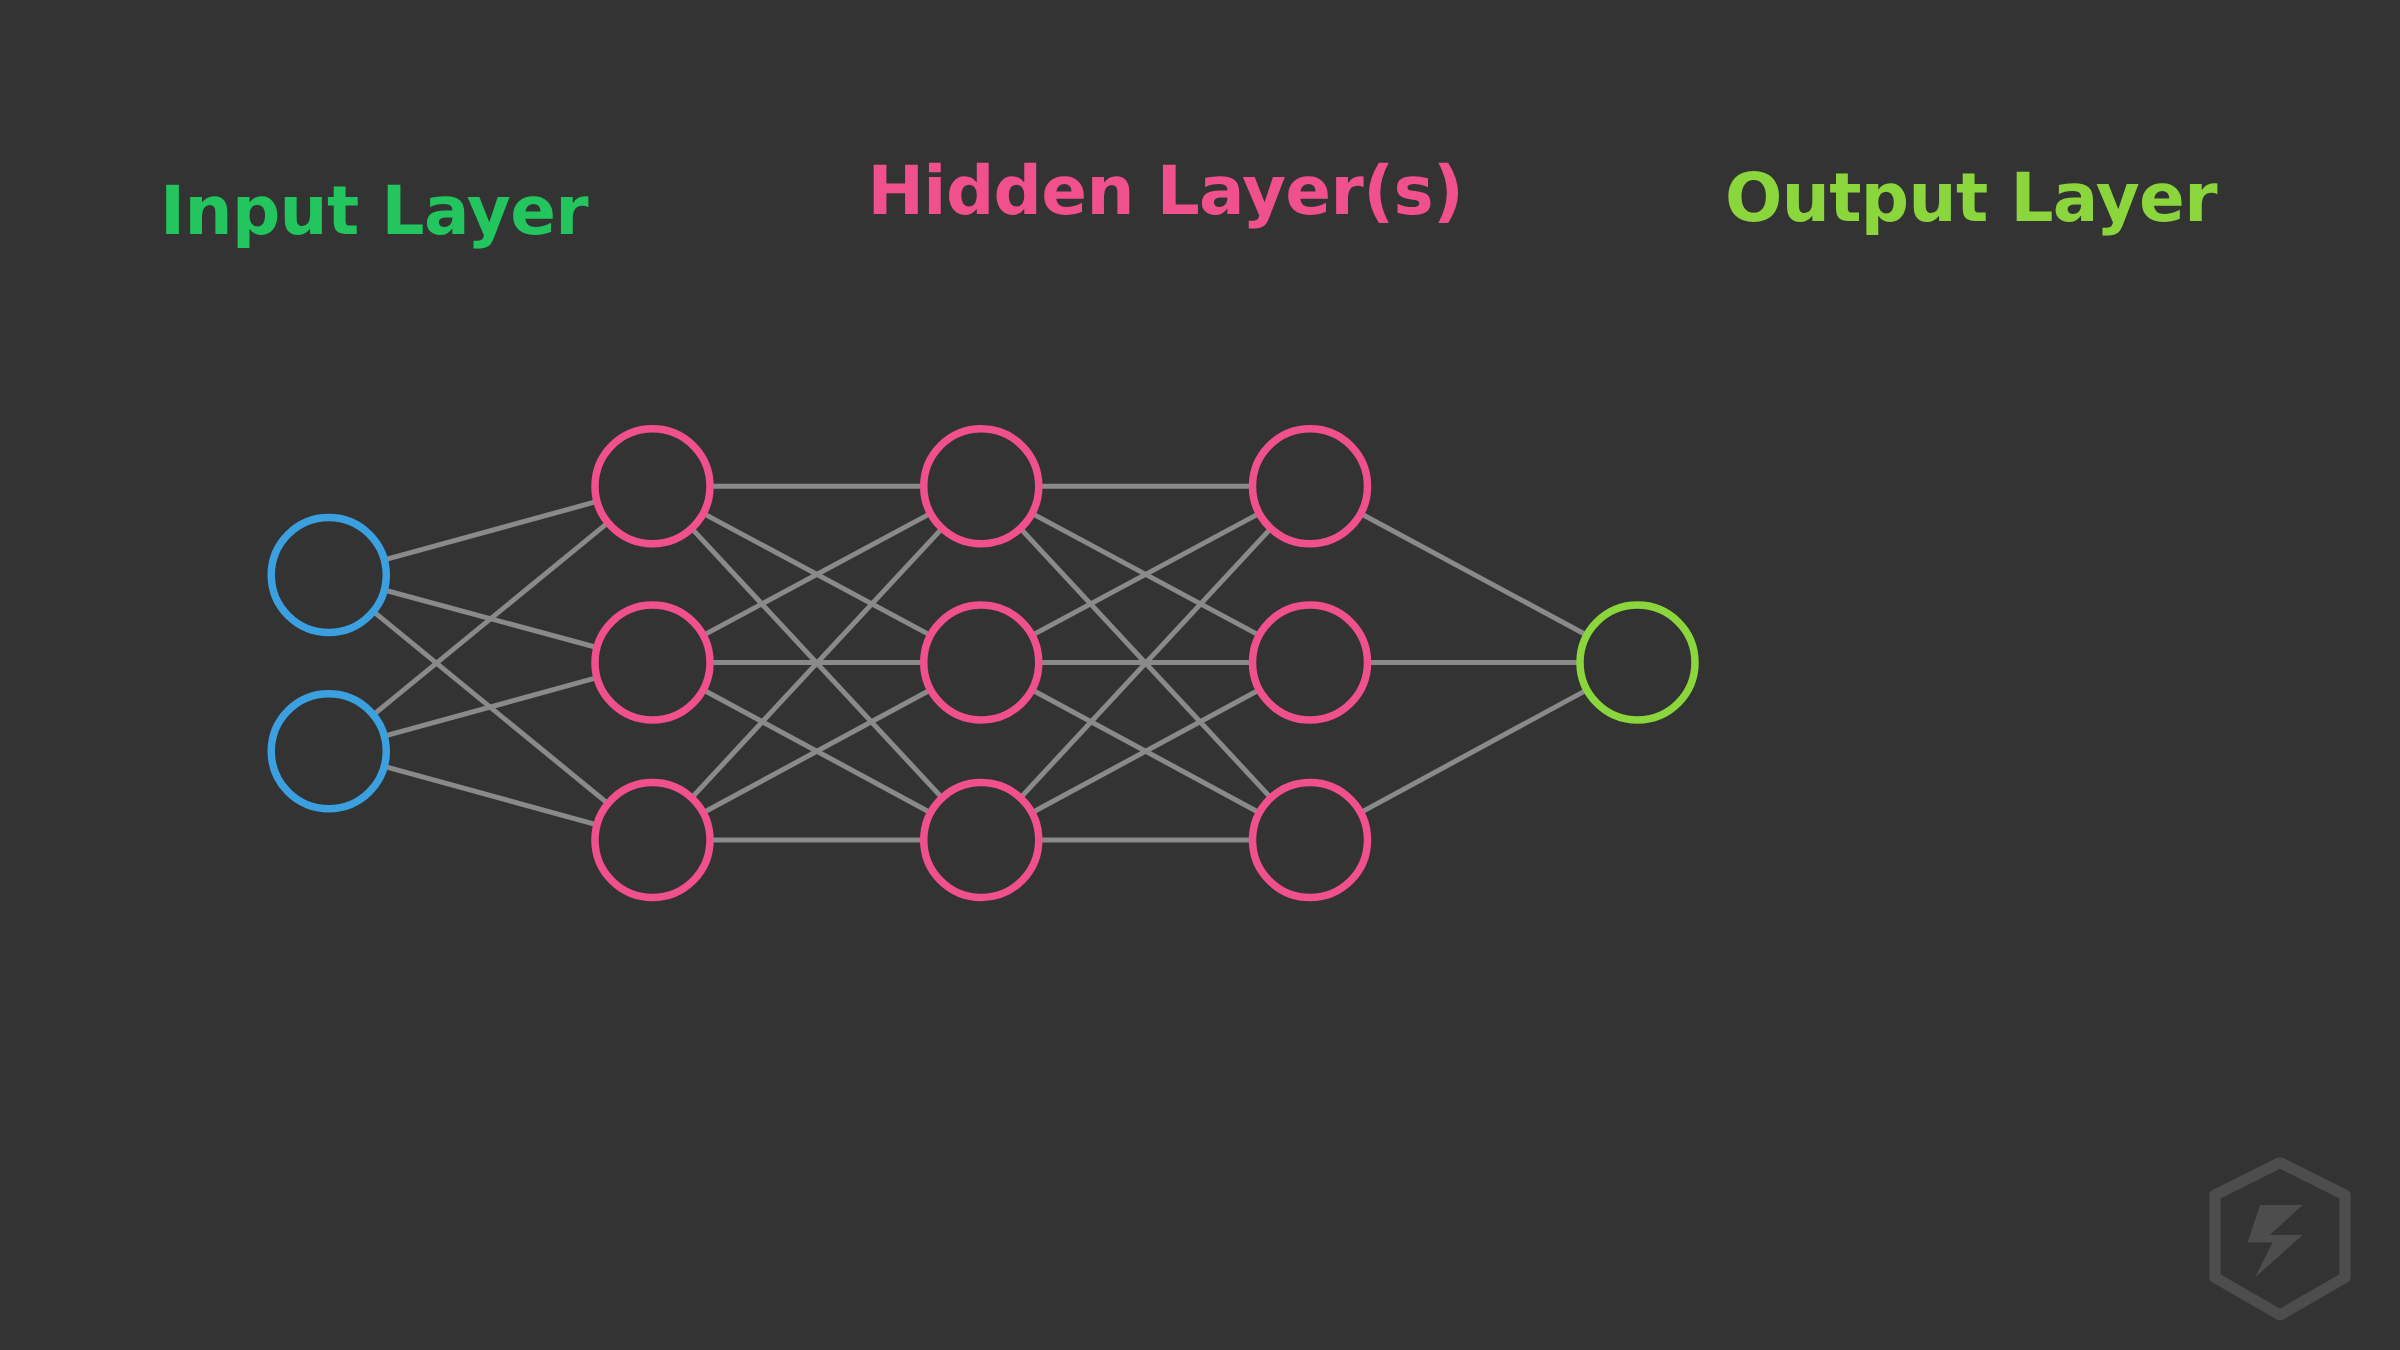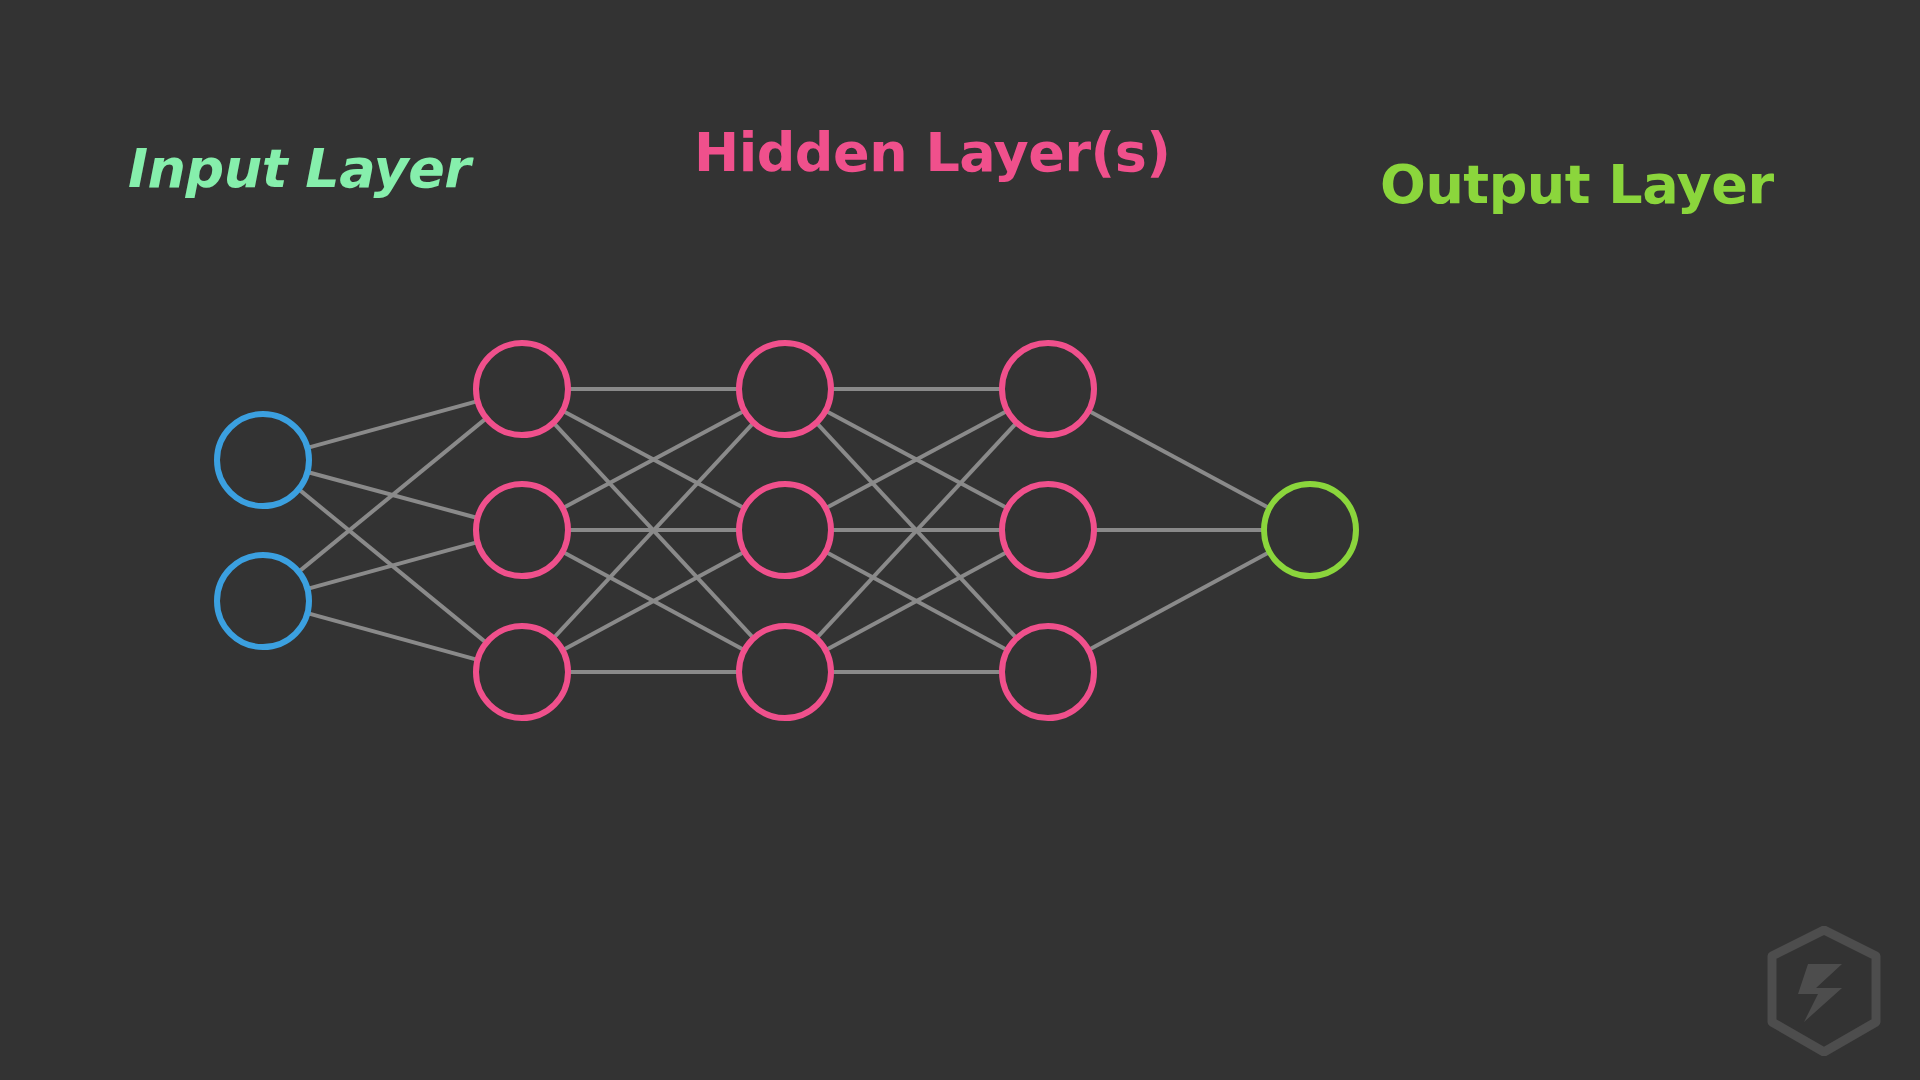--- a/index.html
+++ b/index.html
@@ -26,21 +26,21 @@
     font-family: "DejaVu Sans", sans-serif;
     font-weight: bold;
     font-size: 54px;
     letter-spacing: -0.5px;
     white-space: nowrap;
     line-height: 1;
     user-select: none;
   }
   #title-input  { left: 128px;  top: 142px; }
   #title-hidden { left: 694px;  top: 126px; }
-  #title-output { left: 1380px; top: 158px; text-align: center; }
+  #title-output { left: 1380px; top: 132px; text-align: center; }
 
   
   #network {
     position: absolute;
     left: 0;
     top: 0;
     width: 1920px;
     height: 1080px;
   }
 
@@ -99,21 +99,21 @@
         <circle cx="785" cy="389" r="46" fill="none" stroke="#F0508C" stroke-width="6"></circle>
         <circle cx="785" cy="530" r="46" fill="none" stroke="#F0508C" stroke-width="6"></circle>
         <circle cx="785" cy="672" r="46" fill="none" stroke="#F0508C" stroke-width="6"></circle>
         <circle cx="1048" cy="389" r="46" fill="none" stroke="#F0508C" stroke-width="6"></circle>
         <circle cx="1048" cy="530" r="46" fill="none" stroke="#F0508C" stroke-width="6"></circle>
         <circle cx="1048" cy="672" r="46" fill="none" stroke="#F0508C" stroke-width="6"></circle>
         <circle cx="1310" cy="530" r="46" fill="none" stroke="#8BD63C" stroke-width="6"></circle>
       </g>
   </svg>
 
-  <div class="layer-title" id="title-input" style="color: #86efac; font-style: italic;">Input Layer</div>
+  <div class="layer-title" id="title-input" style="color: #22c55e;">Input Layer</div>
 
   <div class="layer-title" id="title-hidden" style="color: rgb(240, 80, 140);">Hidden Layer(s)</div>
 
   <div class="layer-title" id="title-output" style="color: rgb(139, 214, 60);">Output Layer</div>
 
   <svg id="watermark" viewBox="0 0 120 130" xmlns="http://www.w3.org/2000/svg">
     <path d="M60 4 L112 30 L112 96 L60 126 L8 96 L8 30 Z" fill="none" stroke="#4d4d4d" stroke-width="9" stroke-linejoin="round"></path>
     <path d="M44 38 L78 38 L52 62 L78 62 L40 96 L54 68 L34 68 Z" fill="#4d4d4d"></path>
   </svg>
 

